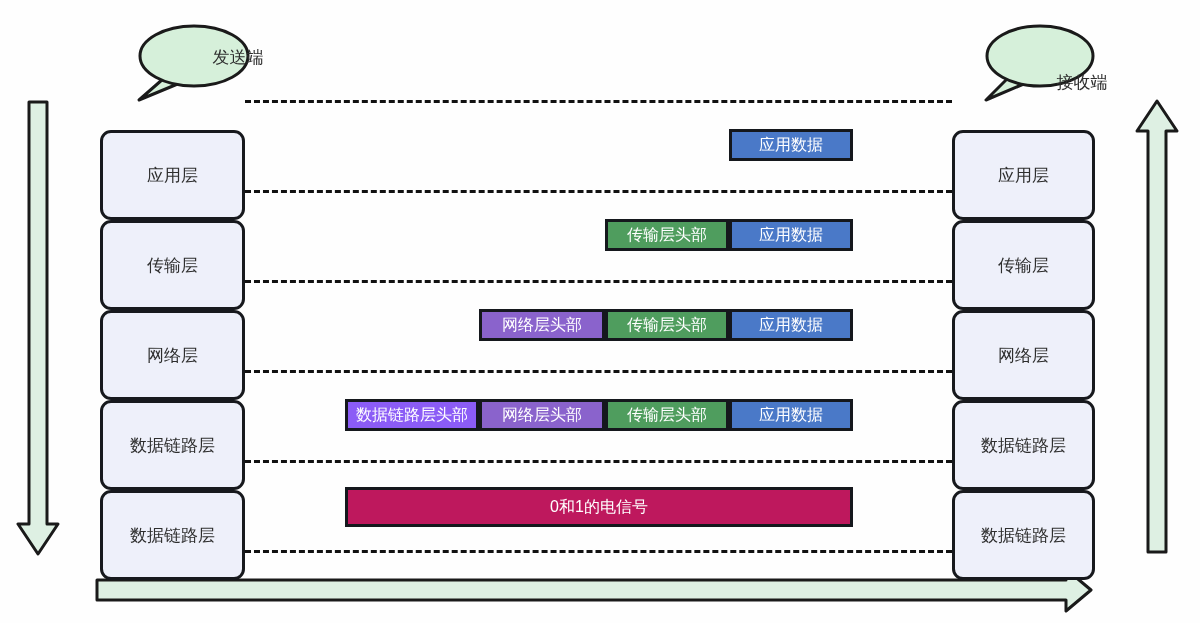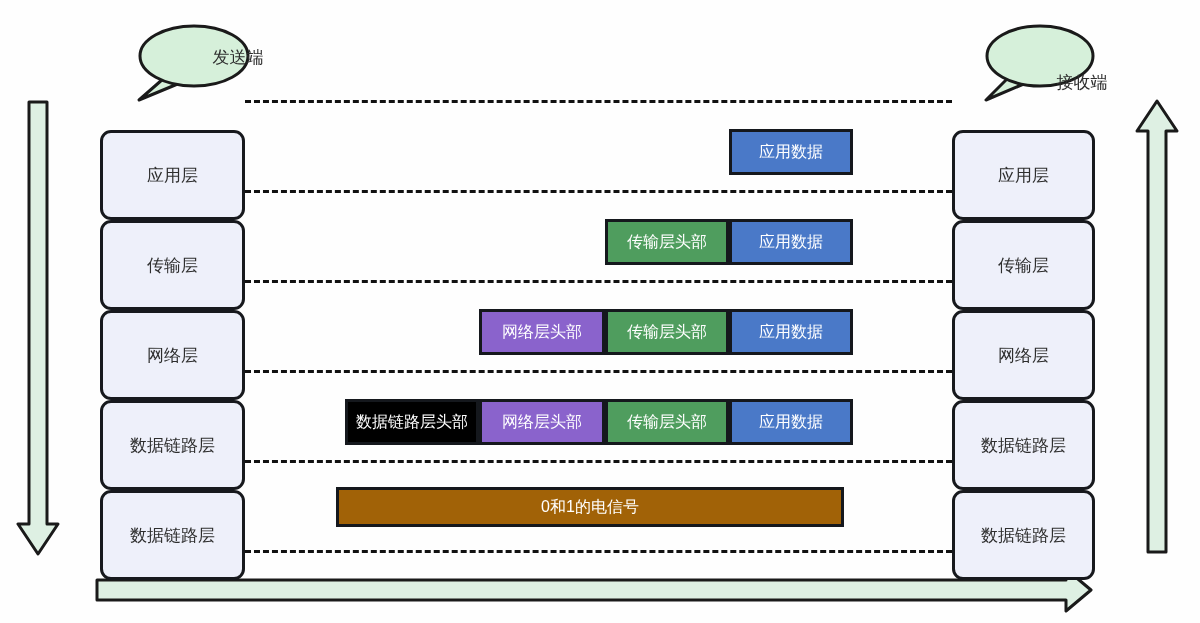--- a/index.html
+++ b/index.html
@@ -35,21 +35,21 @@
     font-size:17px; color:#2e2e2e;margin-top:29px;
   }
   .layer-box.right { width:143px; }
   .dash-line {
     position:absolute;
     left:245px; width:707px; height:0;
     border-top:3px dashed #111111;
   }
   .seg {
     position:absolute;
-    height:46px;
+    height:32px;
     box-sizing:border-box;
     border:3px solid #15181d;
     display:flex; align-items:center; justify-content:center;
     font-size:16px; color:#ffffff;
   }
   .svg-layer { position:absolute; top:0; left:0; }
 </style>
 </head>
 <body>
 
@@ -99,20 +99,20 @@
 
   <div class="seg" style="left: 729px; top: 129px; width: 124px; background: rgb(74, 121, 200);">应用数据</div>
 
   <div class="seg" style="left: 605px; top: 219px; width: 124px; background: rgb(79, 157, 94);">传输层头部</div>
   <div class="seg" style="left: 729px; top: 219px; width: 124px; background: rgb(74, 121, 200);">应用数据</div>
 
   <div class="seg" style="left: 479px; top: 309px; width: 126px; background: rgb(138, 99, 204);">网络层头部</div>
   <div class="seg" style="left: 605px; top: 309px; width: 124px; background: rgb(79, 157, 94);">传输层头部</div>
   <div class="seg" style="left: 729px; top: 309px; width: 124px; background: rgb(74, 121, 200);">应用数据</div>
 
-  <div class="seg" style="left: 345px; top: 399px; width: 134px; background: #000000;">数据链路层头部</div>
+  <div class="seg" style="left: 345px; top: 399px; width: 134px; background: #8b5cf6;">数据链路层头部</div>
   <div class="seg" style="left: 479px; top: 399px; width: 126px; background: rgb(138, 99, 204);">网络层头部</div>
   <div class="seg" style="left: 605px; top: 399px; width: 124px; background: rgb(79, 157, 94);">传输层头部</div>
   <div class="seg" style="left: 729px; top: 399px; width: 124px; background: rgb(74, 121, 200);">应用数据</div>
 
-  <div class="seg" style="left: 336px; top: 487px; width: 508px; height: 40px; background: #a16207;">0和1的电信号</div>
+  <div class="seg" style="left: 345px; top: 487px; width: 508px; height: 40px; background: #be185d;">0和1的电信号</div>
 
 </div>
 
 </body></html>

